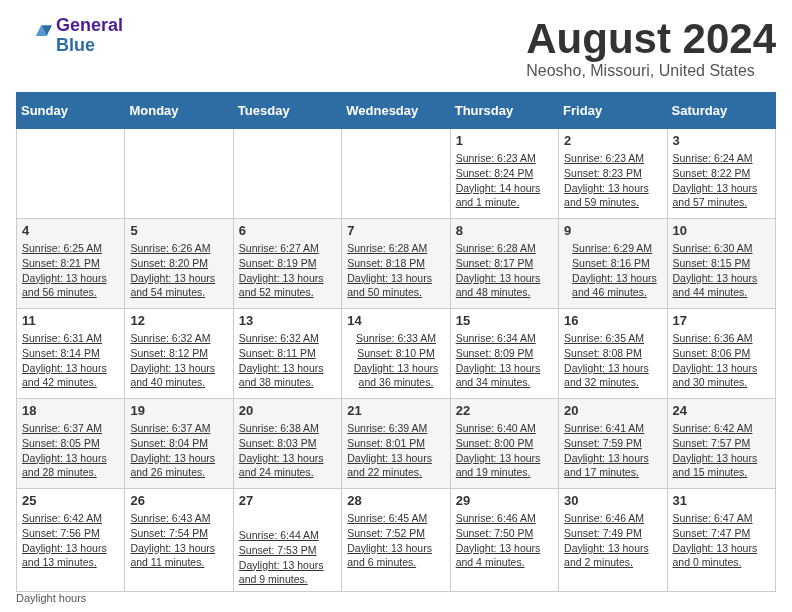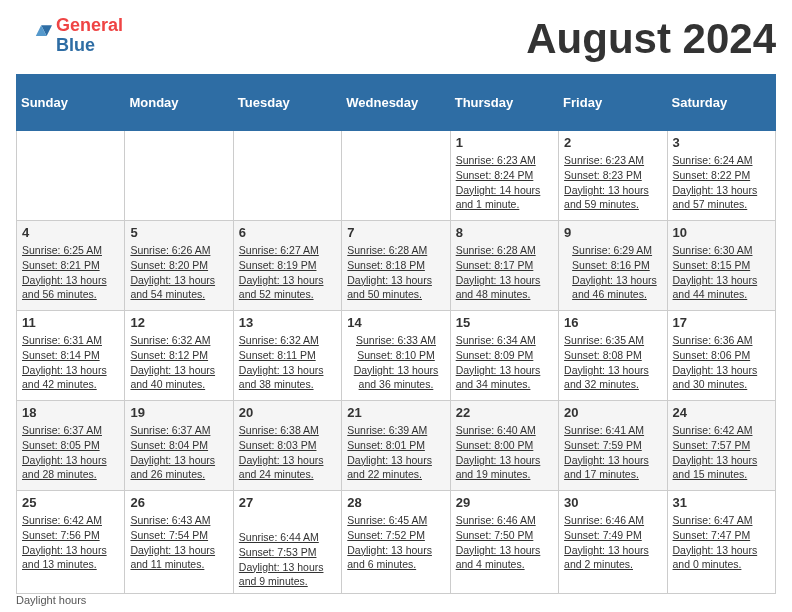--- a/index.html
+++ b/index.html
@@ -21,21 +21,21 @@
       align-items: center;
       gap: 4px;
     }
     .logo-text {
       display: flex;
       flex-direction: column;
       font-size: 18px;
       font-weight: bold;
       line-height: 1.1;
     }
-    .logo-general { color: #ef4444; }
+    .logo-general { color: #4c1d95; }
     .logo-blue { color: #2e6da4; }
     .logo-icon {
       width: 36px;
       height: 36px;
     }
     .title-section {
       text-align: left;
     }
     .calendar-title {
       font-size: 42px;
@@ -48,21 +48,21 @@
       color: #555;
     }
     .calendar-table {
       width: 100%;
       border-collapse: collapse;
       font-size: 11px;
     }
     .calendar-table th {
       background-color: #2e6da4;
       color: #fff;
-      padding: 20px 4px;
+      padding: 10px 4px;
       text-align: left;
       font-size: 13px;
       font-weight: bold;
       border: 1px solid #2e6da4;
     }
     .calendar-table td {
       border: 1px solid #ccc;
       vertical-align: top;
       padding: 4px 5px;
       height: 90px;
@@ -102,20 +102,21 @@
       <polygon points="28,8 40,8 34,20" fill="#2e6da4"></polygon>
       <polygon points="28,8 34,20 22,20" fill="#5599cc"></polygon>
     </svg>
     <div class="logo-text">
       <span class="logo-general">General</span>
       <span class="logo-blue">Blue</span>
     </div>
   </div>
   <div class="title-section">
     <div class="calendar-title">August 2024</div>
+    <div class="calendar-subtitle">Neosho, Missouri, United States</div>
   </div>
 </div>
 
 <table class="calendar-table">
   <thead>
     <tr>
     <th>Sunday</th>
         <th>Monday</th>
         <th>Tuesday</th>
         <th>Wednesday</th>

